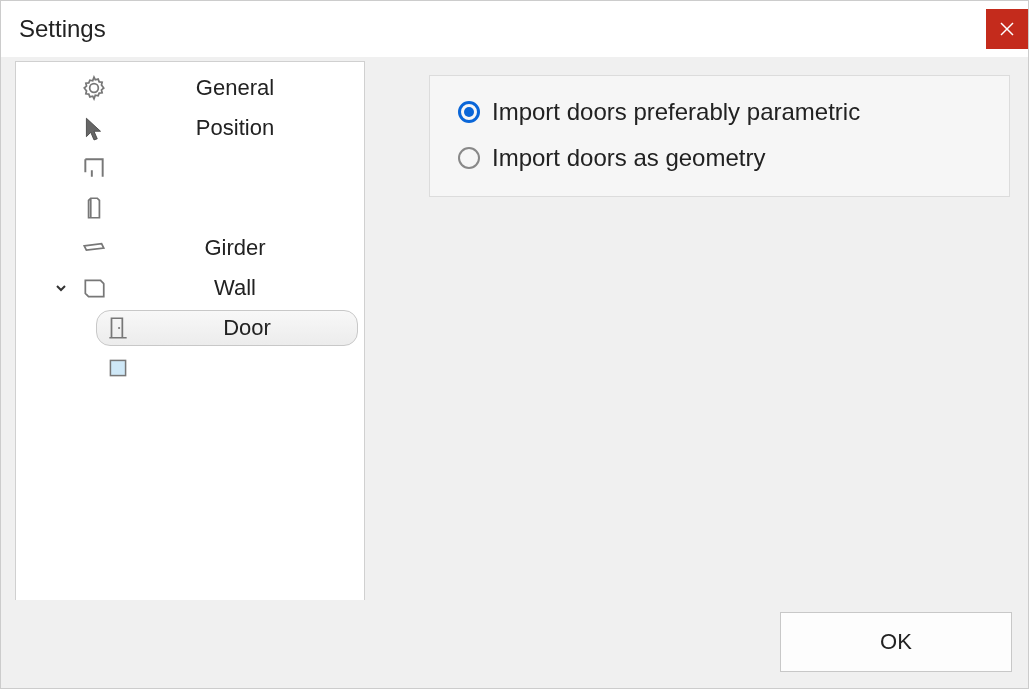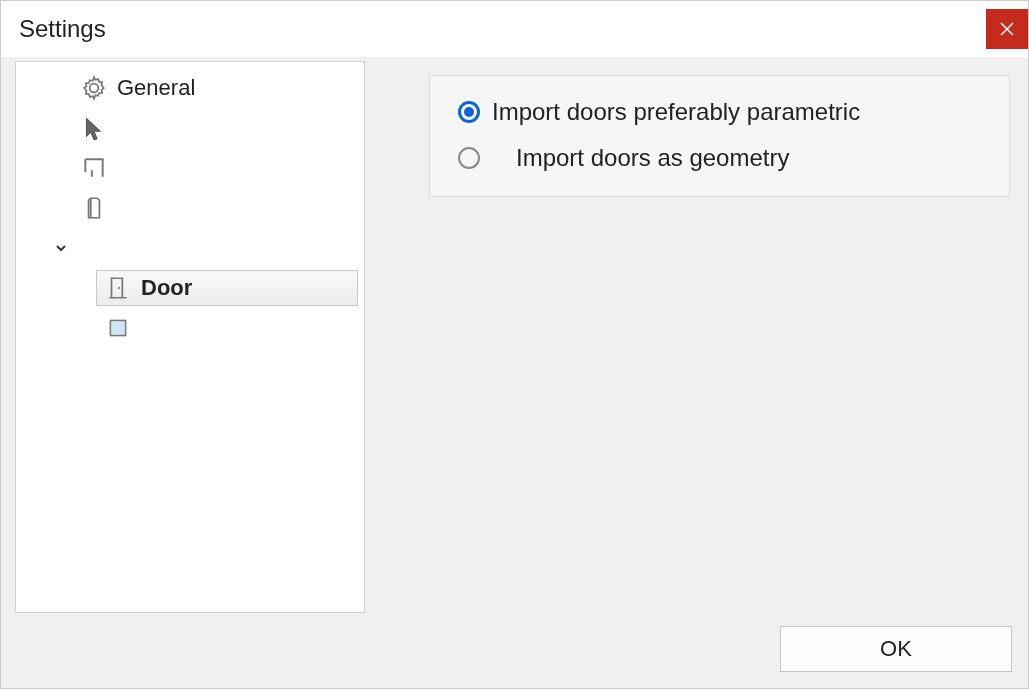--- a/index.html
+++ b/index.html
@@ -10,20 +10,21 @@
       height: 689px;
       overflow: hidden;
     }
     .dialog {
       width: 100%;
       height: 100%;
       border: 1px solid #ccc;
       display: flex;
       flex-direction: column;
       background: #fff;
+      text-align: center;
     }
     .titlebar {
       height: 56px;
       display: flex;
       align-items: center;
       justify-content: space-between;
       padding-left: 18px;
       background: #fff;
     }
     .title {
@@ -80,22 +81,21 @@
     }
     .tree-row .label {
       padding-left: 6px;
       flex: 1;
     }
     .tree-row.level-0 { padding-left: 34px; }
     .tree-row.level-1 { padding-left: 58px; }
     .tree-row.selected .label-wrap {
       background: linear-gradient(#f8f8f8, #ececec);
       border: 1px solid #c8c8c8;
-      border-radius: 0;
-      font-weight: bold;
+      border-radius: 14px;
     }
     .label-wrap {
       display: flex;
       align-items: center;
       flex: 1;
       height: 36px;
       padding: 0 4px;
       border: 1px solid transparent;
     }
     .content {
@@ -109,21 +109,21 @@
       padding: 22px 28px 24px 28px;
     }
     .radio-row {
       display: flex;
       align-items: center;
       font-size: 24px;
       color: #222;
       margin-bottom: 18px;
       cursor: pointer;
     }
-    .radio-row:last-child { margin-bottom: 0; gap: 24px; }
+    .radio-row:last-child { margin-bottom: 0; }
     .radio-outer {
       width: 22px;
       height: 22px;
       border-radius: 50%;
       border: 2px solid #888;
       margin-right: 12px;
       display: flex;
       align-items: center;
       justify-content: center;
       flex: none;
@@ -142,21 +142,21 @@
     .radio-row.checked .radio-inner { display: block; }
     .footer {
       background: #f0f0f0;
       padding: 12px 16px 16px 0;
       display: flex;
       justify-content: flex-end;
       gap: 14px;
     }
     .btn {
       width: 232px;
-      height: 46px;
+      height: 60px;
       background: #fdfdfd;
       border: 1px solid #c8c8c8;
       font-size: 22px;
       color: #222;
       display: flex;
       align-items: center;
       justify-content: center;
       cursor: pointer;
     }
     .icon-svg { width: 26px; height: 26px; }
@@ -193,20 +193,21 @@
       </div>
 
       <div class="tree-row level-0">
         <div class="chevron"></div>
         <div class="label-wrap">
           <span class="icon-slot">
             <svg class="icon-svg" viewBox="0 0 24 24">
                 <path fill="#666" stroke="#444" stroke-width="0.8" d="M5 3l0 17 4-4 3 7 3-1-3-7 6 0z"></path>
               </svg>
           </span>
+          <span class="label">Position</span>
         </div>
       </div>
 
       <div class="tree-row level-0">
         <div class="chevron"></div>
         <div class="label-wrap">
           <span class="icon-slot">
             <svg class="icon-svg" viewBox="0 0 24 24">
                 <path fill="none" stroke="#777" stroke-width="1.8" d="M4 4h16v16M4 4v12 M10 20v-6"></path>
               </svg>
@@ -218,26 +219,45 @@
         <div class="chevron"></div>
         <div class="label-wrap">
           <span class="icon-slot">
             <svg class="icon-svg" viewBox="0 0 24 24">
                 <path fill="none" stroke="#777" stroke-width="1.6" d="M9 3h6l2 2v16H7V5z M9 3v18"></path>
               </svg>
           </span>
         </div>
       </div>
 
+      <div class="tree-row level-0">
+        <div class="chevron"></div>
+        <div class="label-wrap">
+          <span class="icon-slot">
+            <svg class="icon-svg" viewBox="0 0 24 24">
+                <path fill="none" stroke="#777" stroke-width="1.6" d="M3 10l16-2 2 4-16 2z M3 10l2 4"></path>
+              </svg>
+          </span>
+          <span class="label">Girder</span>
+        </div>
+      </div>
 
       <div class="tree-row level-0">
         <div class="chevron">
           <svg width="14" height="14" viewBox="0 0 14 14">
               <path fill="none" stroke="#333" stroke-width="2" d="M3 5l4 4 4-4"></path>
             </svg>
+        </div>
+        <div class="label-wrap">
+          <span class="icon-slot">
+            <svg class="icon-svg" viewBox="0 0 24 24">
+                <path fill="none" stroke="#777" stroke-width="1.6" d="M4 5l14 0 3 3v12H7l-3-3z M4 5v12l3 3 M18 5l3 3"></path>
+              </svg>
+          </span>
+          <span class="label">Wall</span>
         </div>
       </div>
 
       <div class="tree-row level-1 selected">
         <div class="chevron"></div>
         <div class="label-wrap">
           <span class="icon-slot">
             <svg class="icon-svg" viewBox="0 0 24 24">
                 <path fill="none" stroke="#777" stroke-width="1.6" d="M6 3h10v18H6z M6 21h14 M4 21h2"></path>
                 <circle cx="13" cy="12" r="1" fill="#777"></circle>

